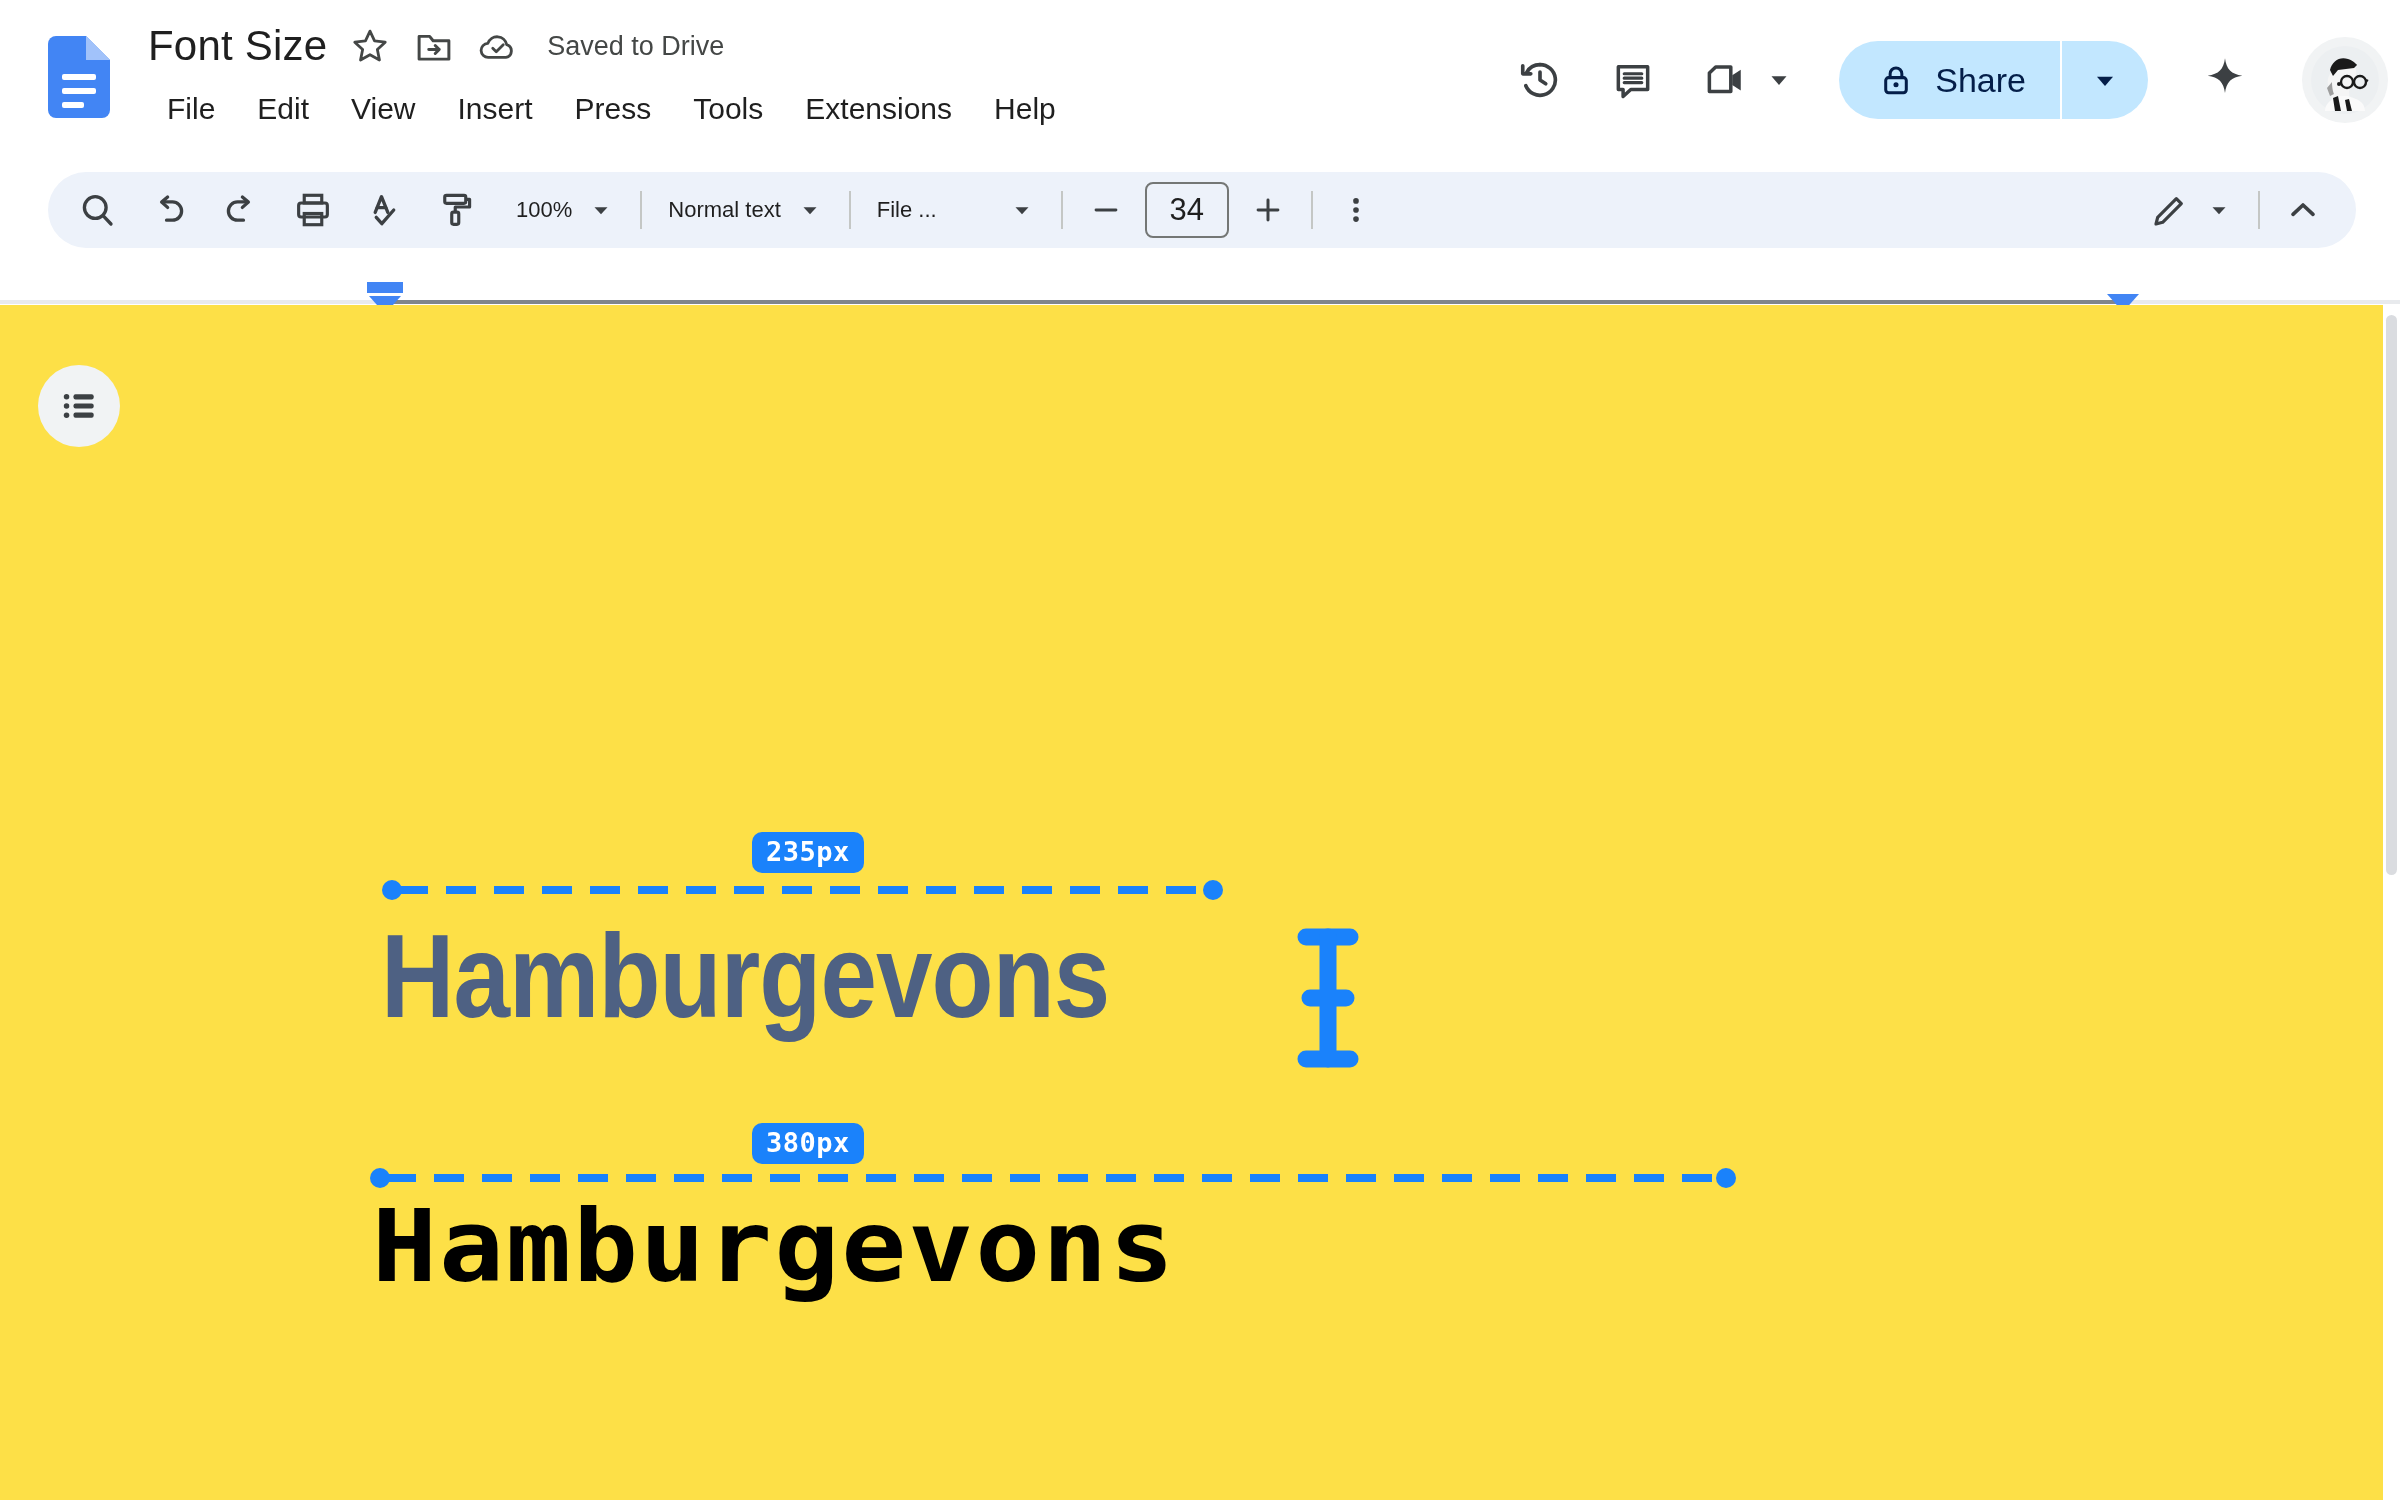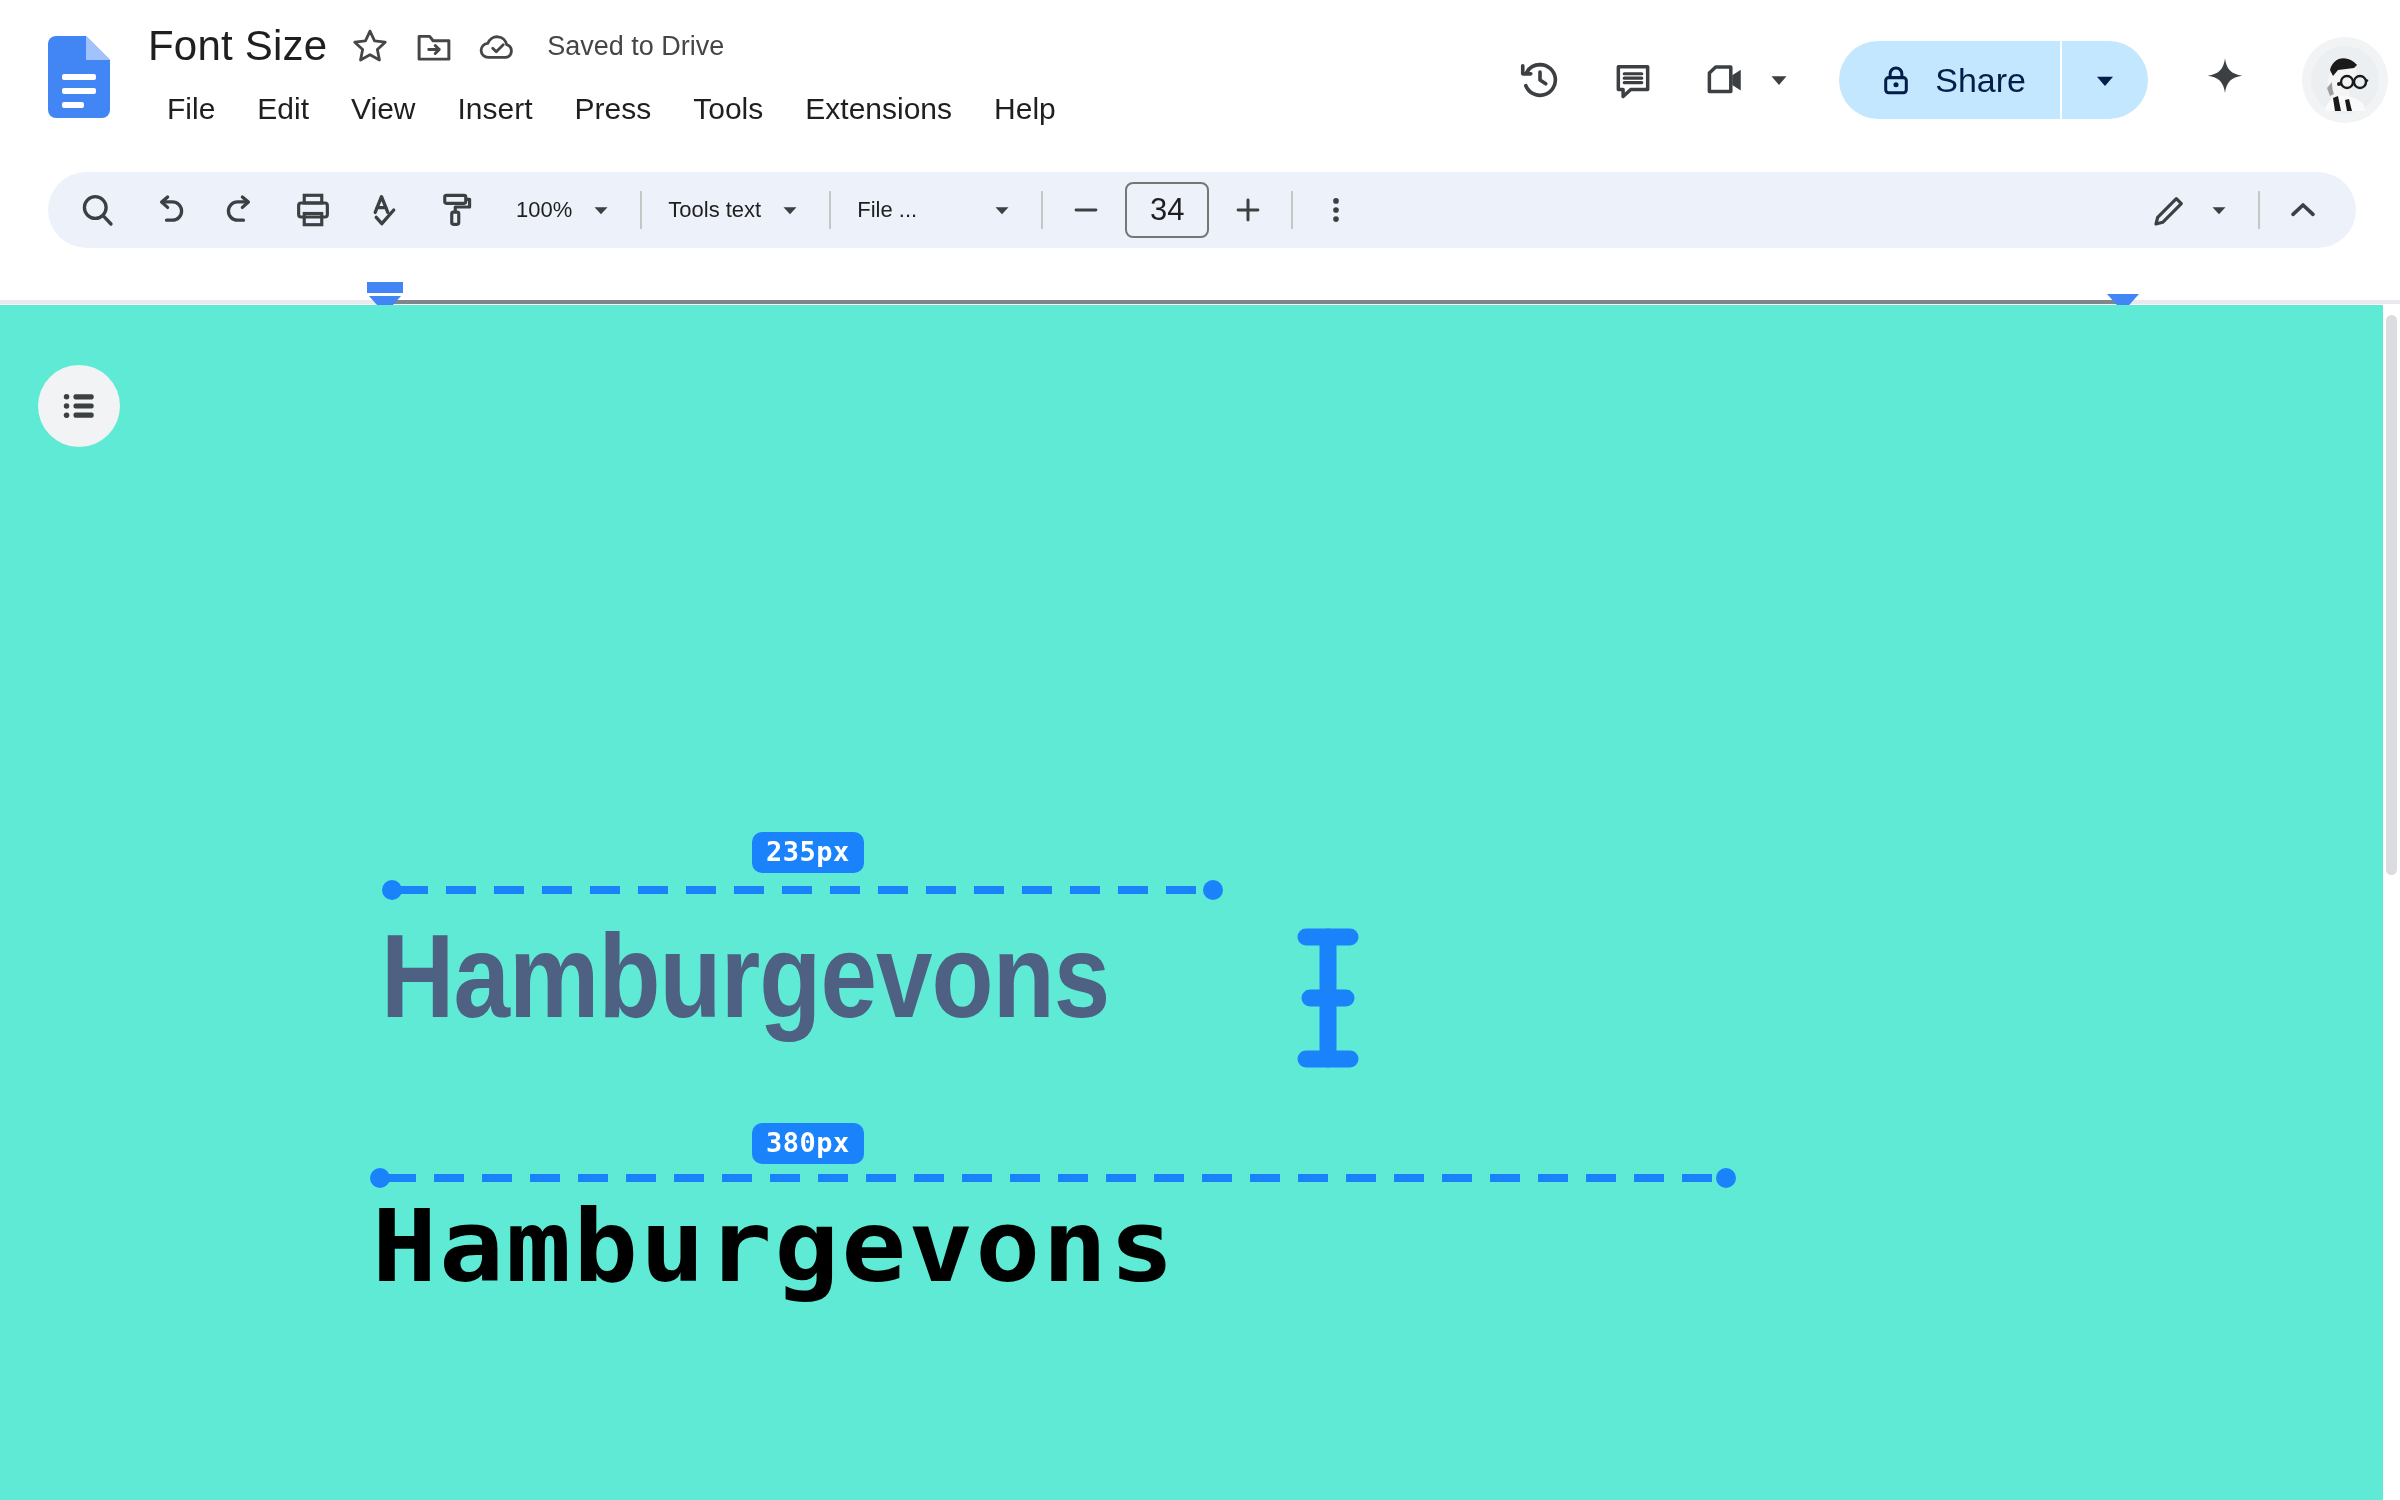--- a/index.html
+++ b/index.html
@@ -119,21 +119,21 @@
   #indent-left {
     position: absolute; left: 359px; top: 282px; cursor: pointer;
   }
   #indent-right {
     position: absolute; left: 2097px; top: 292px; cursor: pointer;
   }
 
   
   #canvas {
     position: absolute; left: 0; top: 305px; width: 2383px; height: 1195px;
-    background: #5eead4;
+    background: #fde047;
   }
   #outline-btn {
     position: absolute; left: 38px; top: 60px;
     width: 82px; height: 82px; border-radius: 50%;
     background: #f1f3f4; display: flex; align-items: center;
     justify-content: center; cursor: pointer;
   }
 
   
   .measure-group { position: absolute; }
@@ -347,21 +347,21 @@
   <div id="zoom-dd" class="tb-dd">
     <span class="tb-dd-label">100%</span>
     <svg width="26" height="26" viewBox="0 0 24 24">
       <path d="M6 9.5l6 6.5 6-6.5z" fill="#3c4043"></path>
     </svg>
   </div>
 
   <div class="tb-sep"></div>
 
   <div class="tb-dd">
-    <span class="tb-dd-label">Tools text</span>
+    <span class="tb-dd-label">Normal text</span>
     <svg width="26" height="26" viewBox="0 0 24 24">
       <path d="M6 9.5l6 6.5 6-6.5z" fill="#3c4043"></path>
     </svg>
   </div>
 
   <div class="tb-sep"></div>
 
   <div class="tb-dd" style="min-width:186px">
     <span class="tb-dd-label">File ...</span>
     <svg width="26" height="26" viewBox="0 0 24 24" style="margin-left:auto">

